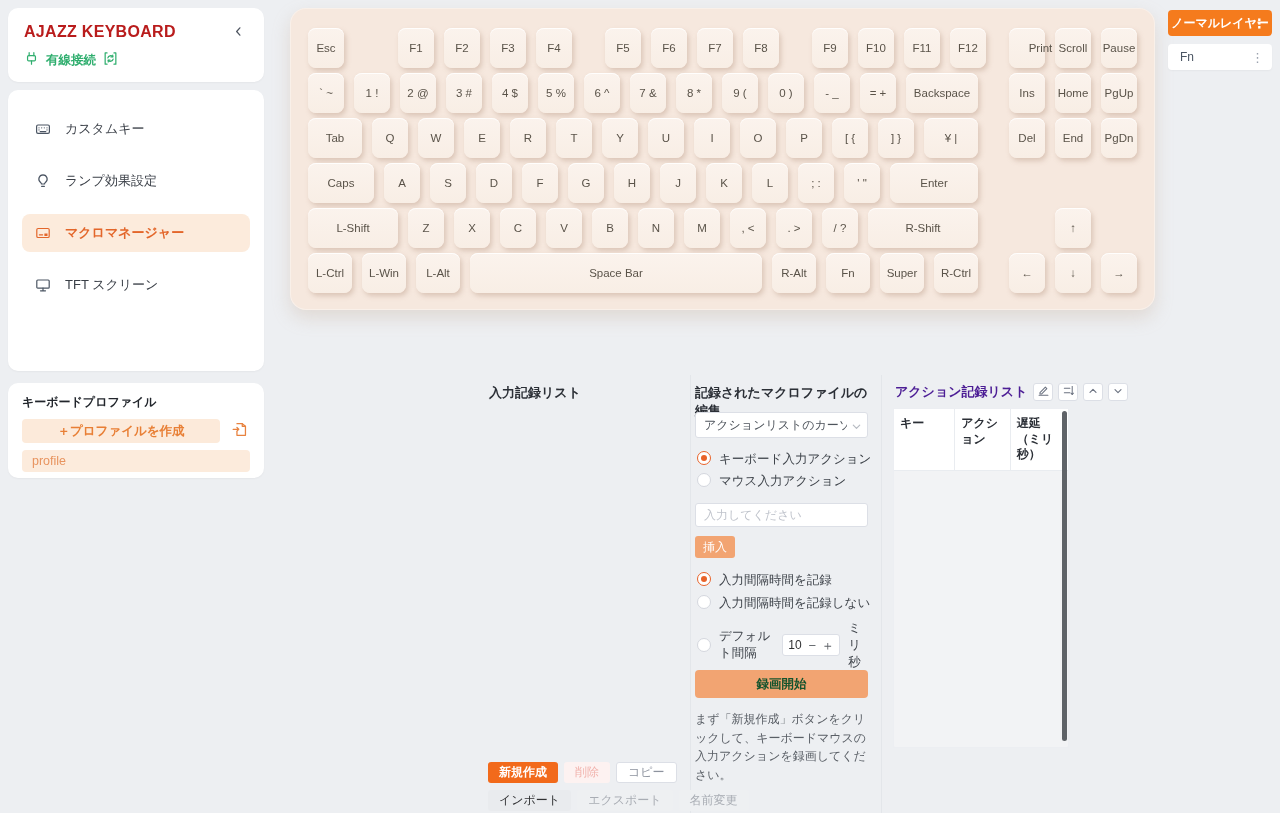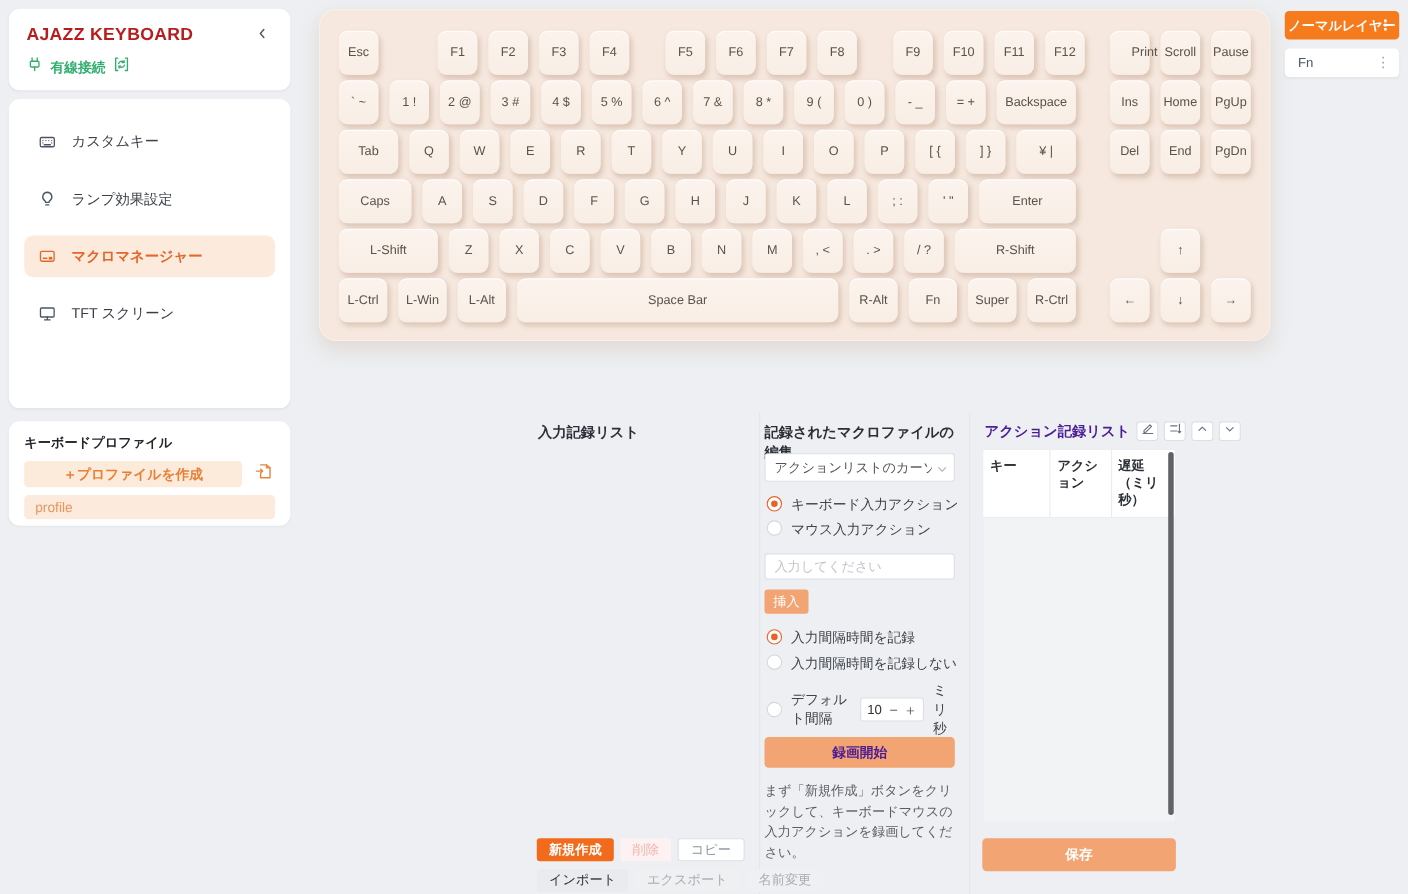--- a/index.html
+++ b/index.html
@@ -80,21 +80,21 @@
   .stepper-btn { color:#5f6368; font-size:13px; cursor:pointer; line-height:1; }
   .unit-label { width:26px; line-height:1.35; }
 
   .text-input { position:absolute; left:695px; top:503px; width:173px; height:24px; background:#fff; border:1px solid #dcdfe6; border-radius:3px;
     font-size:12px; padding:0 8px; color:#303133; font-family:inherit; }
   .text-input::placeholder { color:#c0c4cc; }
 
   .insert-btn { position:absolute; left:695px; top:536px; width:40px; height:22px; background:#f2a472; border-radius:3px;
     color:#fff; font-size:12px; display:flex; align-items:center; justify-content:center; cursor:pointer; }
   .record-btn { position:absolute; left:695px; top:670px; width:173px; height:28px; background:#f2a472; border-radius:4px;
-    color:#4c1d95; font-size:12.5px; font-weight:600; display:flex; align-items:center; justify-content:center; cursor:pointer; }
+    color:#14532d; font-size:12.5px; font-weight:600; display:flex; align-items:center; justify-content:center; cursor:pointer; }
   .help-text { position:absolute; left:695px; top:710px; width:177px; font-size:12px; color:#5a5f66; line-height:1.55; }
 
   .file-rows { position:absolute; left:488px; top:762px; display:flex; flex-direction:column; gap:7px; }
   .file-row { display:flex; gap:6px; }
   .file-btn { height:21px; border-radius:3px; font-size:12px; display:flex; align-items:center; justify-content:center; padding:0 11px; cursor:pointer; white-space:nowrap; }
   .fb-primary { background:#f26a1b; color:#fff; font-weight:700; }
   .fb-danger { background:#fdf2f1; color:#f1b3ad; }
   .fb-outline { background:#fff; border:1px solid #dcdfe6; color:#8d939e; }
   .fb-gray { background:#e9ebee; color:#303133; }
   .fb-ghost { background:#eef0f2; color:#a9adb4; }
@@ -426,15 +426,14 @@
 
   <div class="action-table">
     <div class="ath-row">
         <div class="ath ath0">キー</div>
         <div class="ath ath1">アクション</div>
         <div class="ath ath2">遅延（ミリ秒）</div>
       </div>
     <div class="table-scrollbar"></div>
   </div>
 
-  <div class="save-btn">保存</div>
 
 </div>
 
 </body></html>

